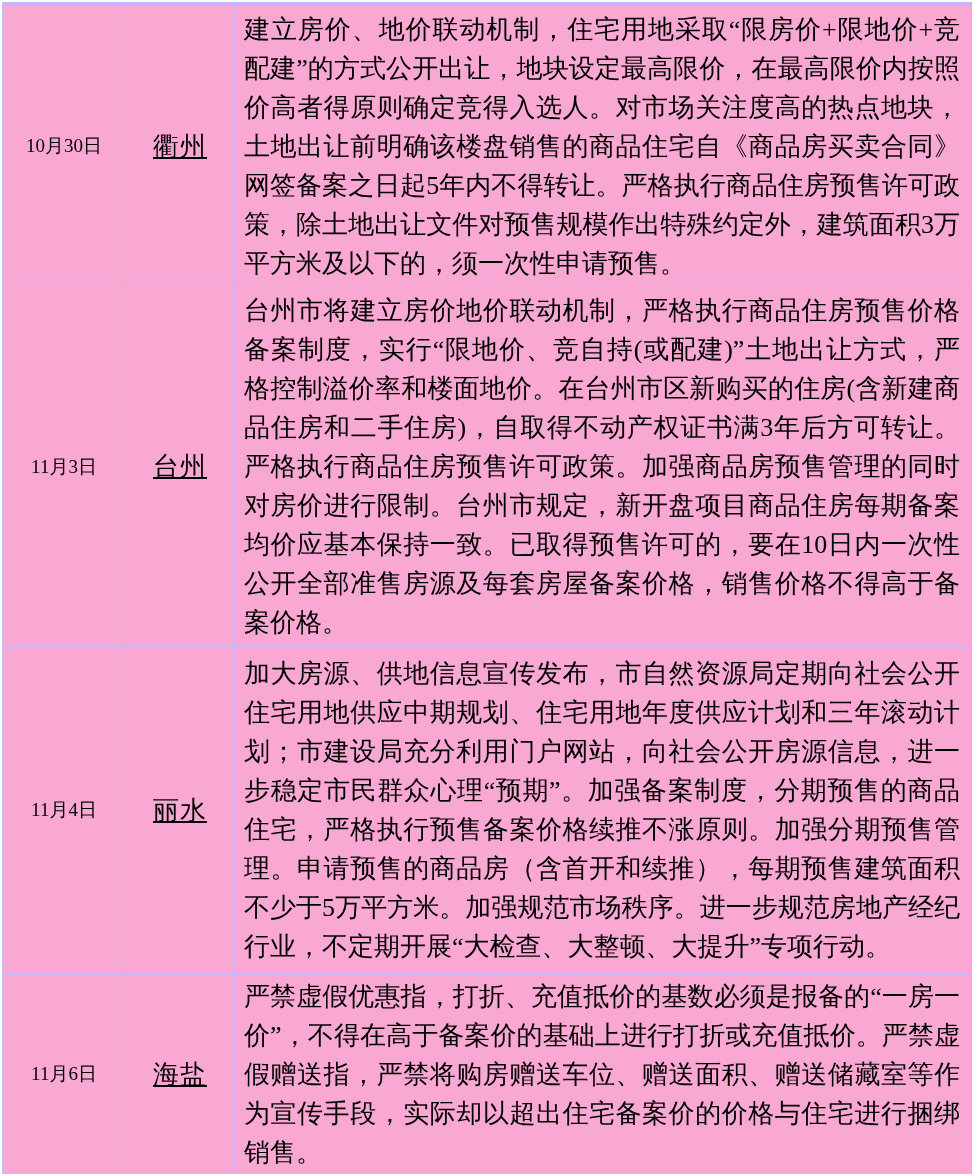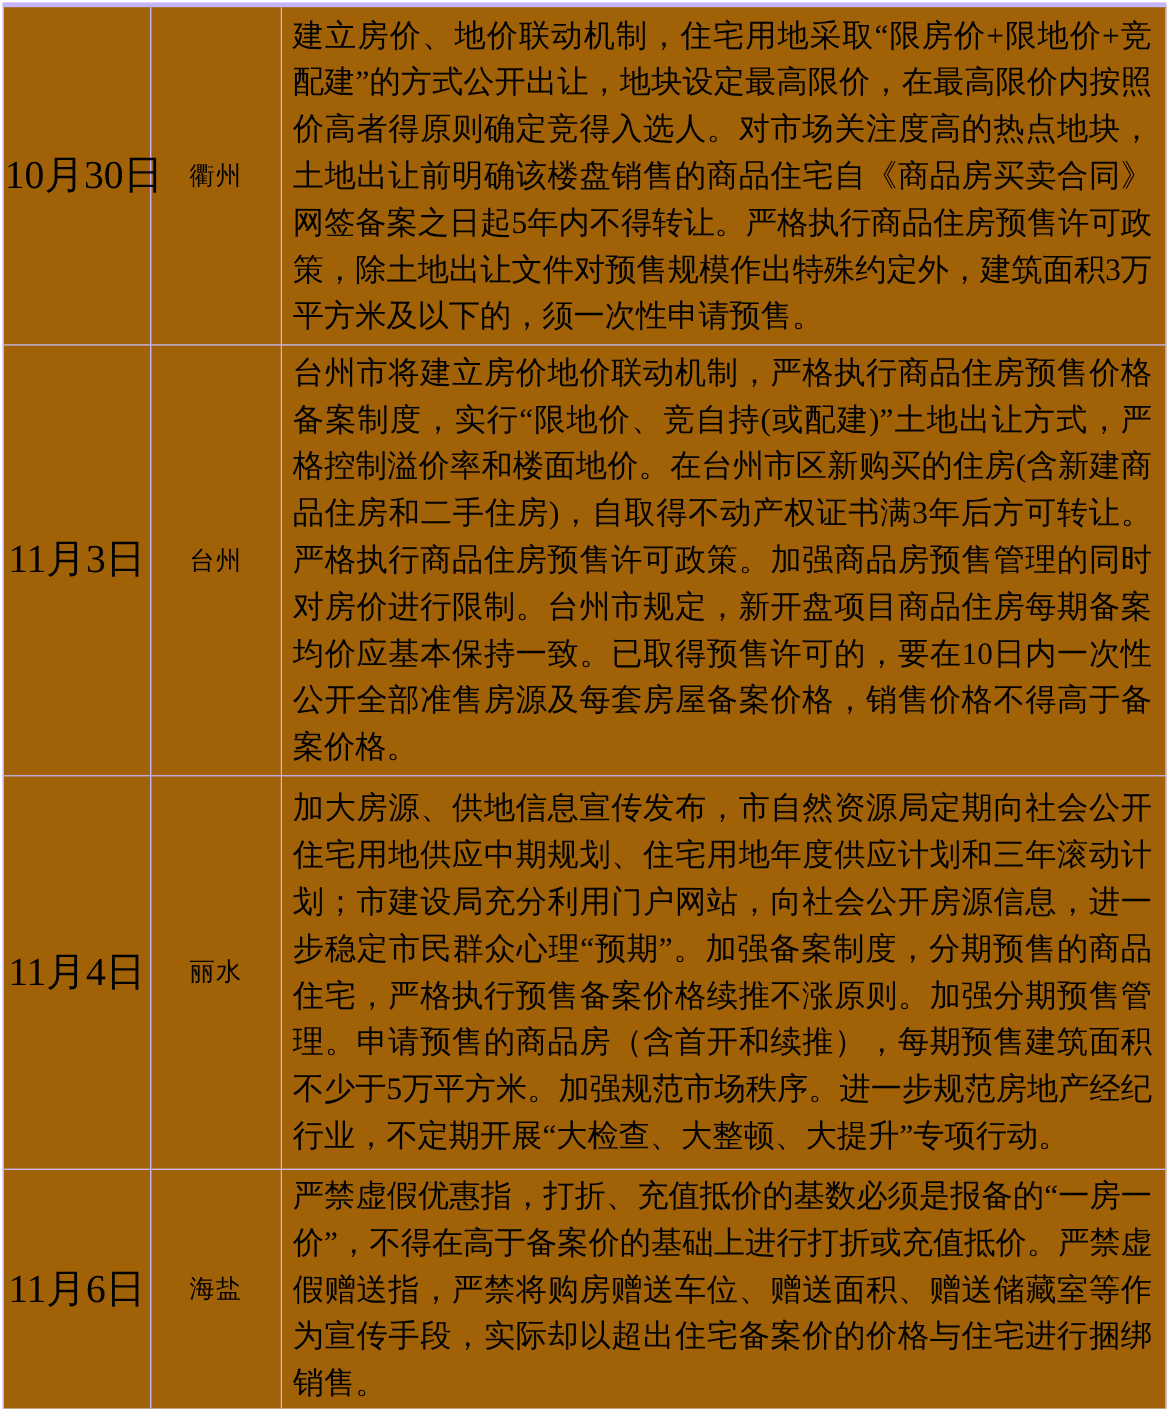--- a/index.html
+++ b/index.html
@@ -16,36 +16,37 @@
   }
   .doc-table {
     border-collapse: collapse;
     table-layout: fixed;
     width: 969px;
     margin: 2px 0 0 2px;
   }
   .doc-table td {
     border: 1px solid #c4b5fd;
     box-sizing: border-box;
-    background: #a16207;
+    background: #f9a8d4;
   }
   .doc-table tr.content-row:first-child td {
     border-top-width: 4px;
   }
   .cell-date {
     text-align: center;
     vertical-align: middle;
-    font-size: 33px;
+    font-size: 19px;
     white-space: nowrap;
   }
   .cell-city {
     text-align: center;
     vertical-align: middle;
-    font-size: 21px;
+    font-size: 26px;
     letter-spacing: 1px;
+    text-decoration: underline;
   }
   .cell-policy {
     font-size: 26px;
     line-height: 39px;
     text-align: justify;
     vertical-align: middle;
     padding: 2px 11px 2px 9px;
   }
 </style>
 </head>

